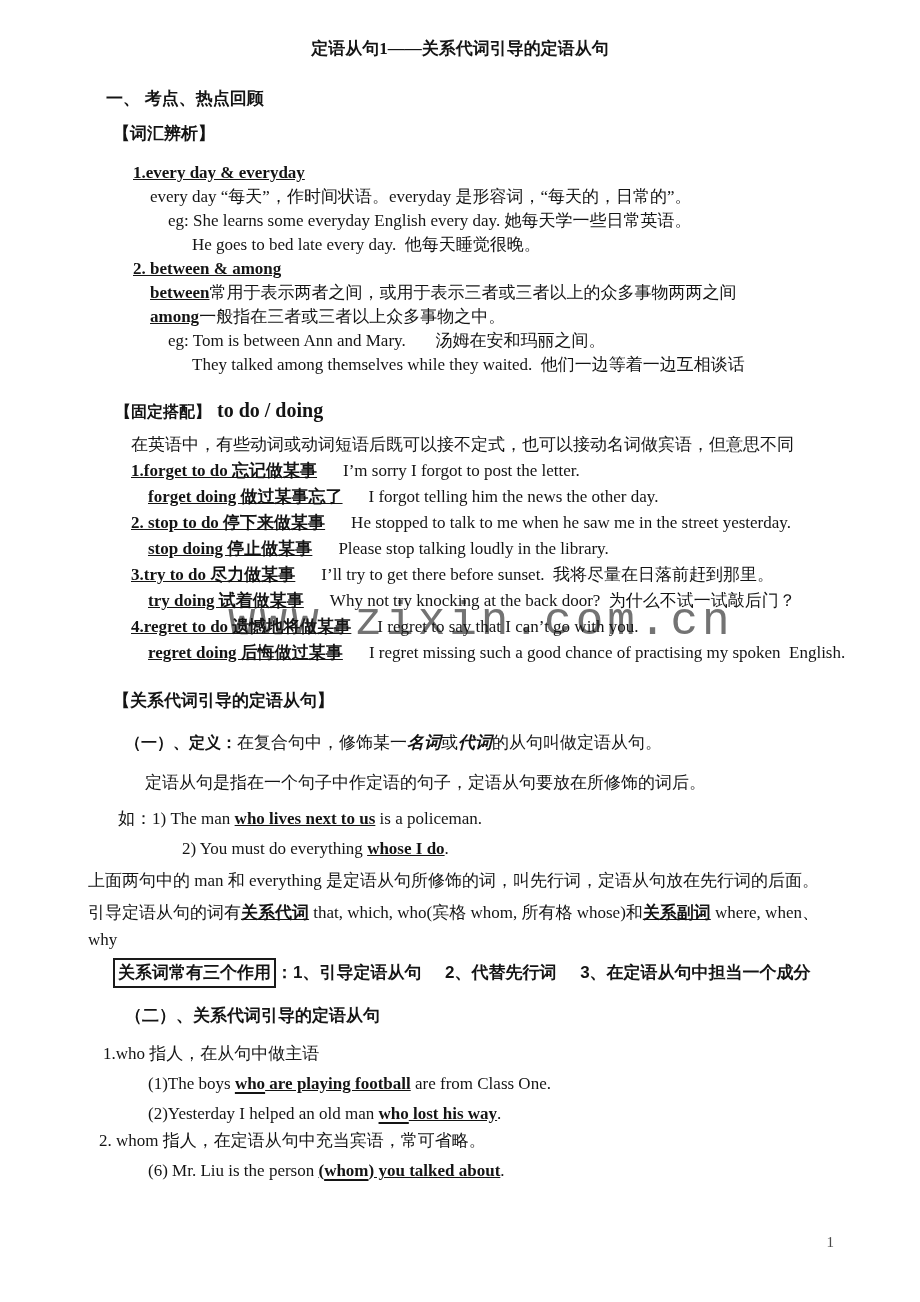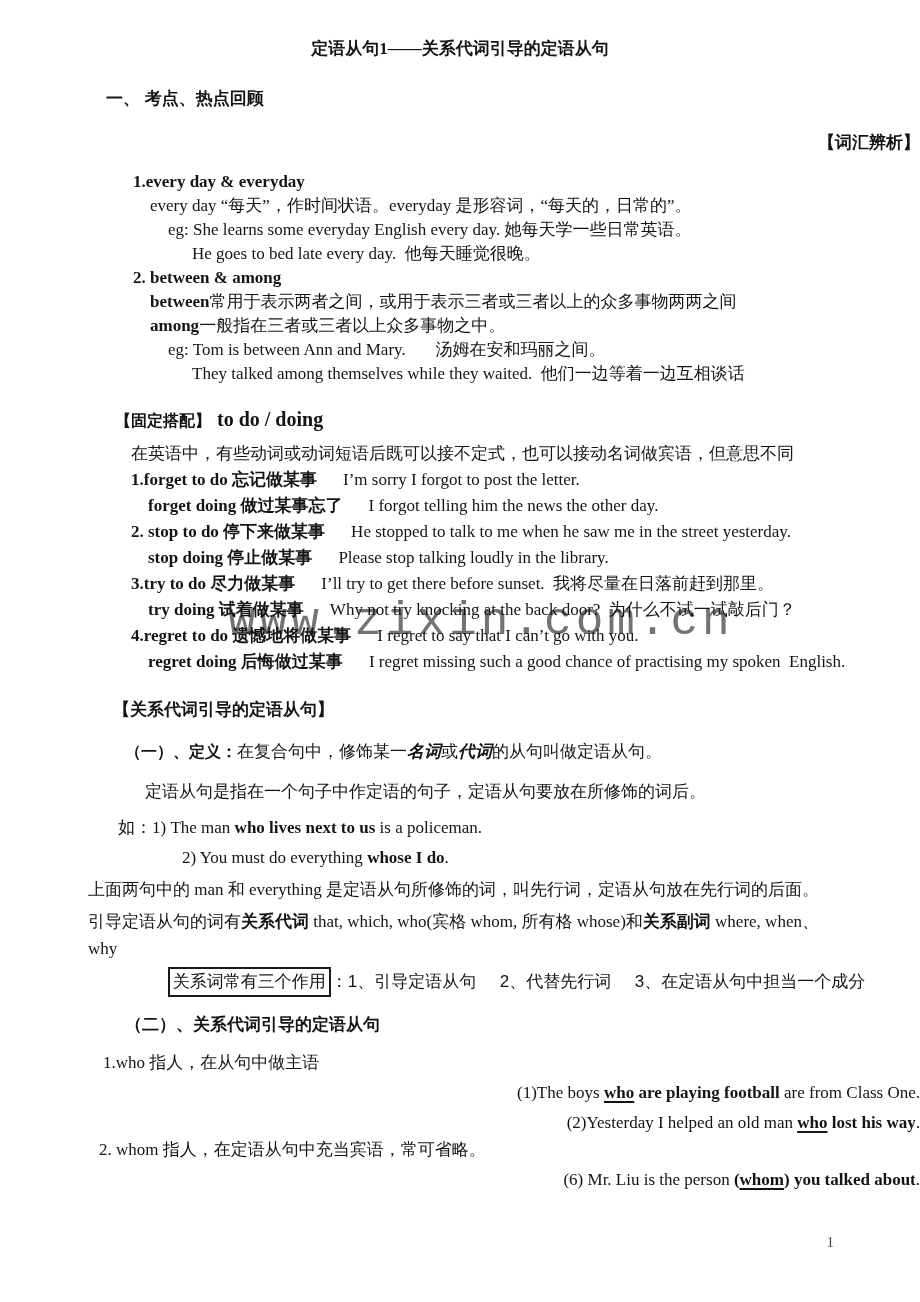--- a/index.html
+++ b/index.html
@@ -11,21 +11,21 @@
     color:#141414;
     font-family:"Liberation Serif","DejaVu Serif",serif;
     overflow:hidden;
   }
   .content { position:relative; z-index:1; padding-top:36px; }
   .content p { white-space:pre-wrap; font-size:17px; line-height:26px; }
 
   .title { text-align:center; font-size:22px; font-weight:bold; line-height:27px; }
 
   .h-review { font-size:21px; font-weight:bold; line-height:27px; margin:24px 0 0 106px; font-family:"Liberation Sans","DejaVu Sans",sans-serif; }
-  .h-brkt  { font-size:18px; font-weight:bold; line-height:24px; margin:18px 0 0 113px; font-family:"Liberation Sans","DejaVu Sans",sans-serif;text-align:right; }
+  .h-brkt  { font-size:18px; font-weight:bold; line-height:24px; margin:9px 0 0 113px; font-family:"Liberation Sans","DejaVu Sans",sans-serif; }
 
   .voc { line-height:24px !important; }
   .voc-first { margin-top:14px; }
   .ml-t1 { margin-left:133px; }
   .ml-t2 { margin-left:150px; }
   .ml-eg { margin-left:168px; }
   .ml-eg2 { margin-left:192px; }
   .wword { }
 
   .h-col { margin:20px 0 0 115px; line-height:27px; }
@@ -41,30 +41,30 @@
   .def-label { font-size:16px; font-weight:bold; font-family:"Liberation Sans","DejaVu Sans",sans-serif; }
   .bi { font-weight:bold; font-style:italic; }
   .ml-defp { margin-left:145px; margin-top:14px; }
   .ml-ex1 { margin-left:118px; margin-top:10px; }
   .ml-ex2 { margin-left:182px; margin-top:4px; }
   .ml-full { margin-left:88px; }
   .mt6 { margin-top:6px; }
   .mt5 { margin-top:1px; }
   .mt4 { margin-top:4px; }
 
-  .box-line { margin:5px 0 0 113px; line-height:30px; font-weight:normal;text-align:center; }
+  .box-line { margin:5px 0 0 113px; line-height:30px; font-weight:bold; }
   .boxed { display:inline-block; border:2px solid #1a1a1a; padding:0 3px; line-height:26px; font-family:"Liberation Sans","DejaVu Sans",sans-serif; }
   .box-rest { font-family:"Liberation Sans","DejaVu Sans",sans-serif; }
 
   .h2d { font-size:19px; font-weight:bold; line-height:26px; margin:15px 0 0 125px; font-family:"Liberation Sans","DejaVu Sans",sans-serif; }
   .ml-who  { margin-left:103px; margin-top:12px; }
-  .ml-sub  { margin-left:148px;text-align:right; }
+  .ml-sub  { margin-left:148px; }
   .ml-whom { margin-left:99px; }
   .ul { font-weight:bold; text-decoration:underline; text-decoration-thickness:2px; text-underline-offset:3px; }
-  b.seg { font-weight:bold; }
+  b.seg { font-weight:bold;text-decoration:underline; }
 
   .watermark {
     position:absolute; left:228px; top:596px; z-index:0;
     font-size:46px; letter-spacing:4px; color:#737373;
     font-family:Liberation Mono, monospace;
   }
   .page-num { position:absolute; top:1234px; right:86px; z-index:1; font-size:15px; color:#4a4a4a; }
 </style>
 </head>
 <body>

